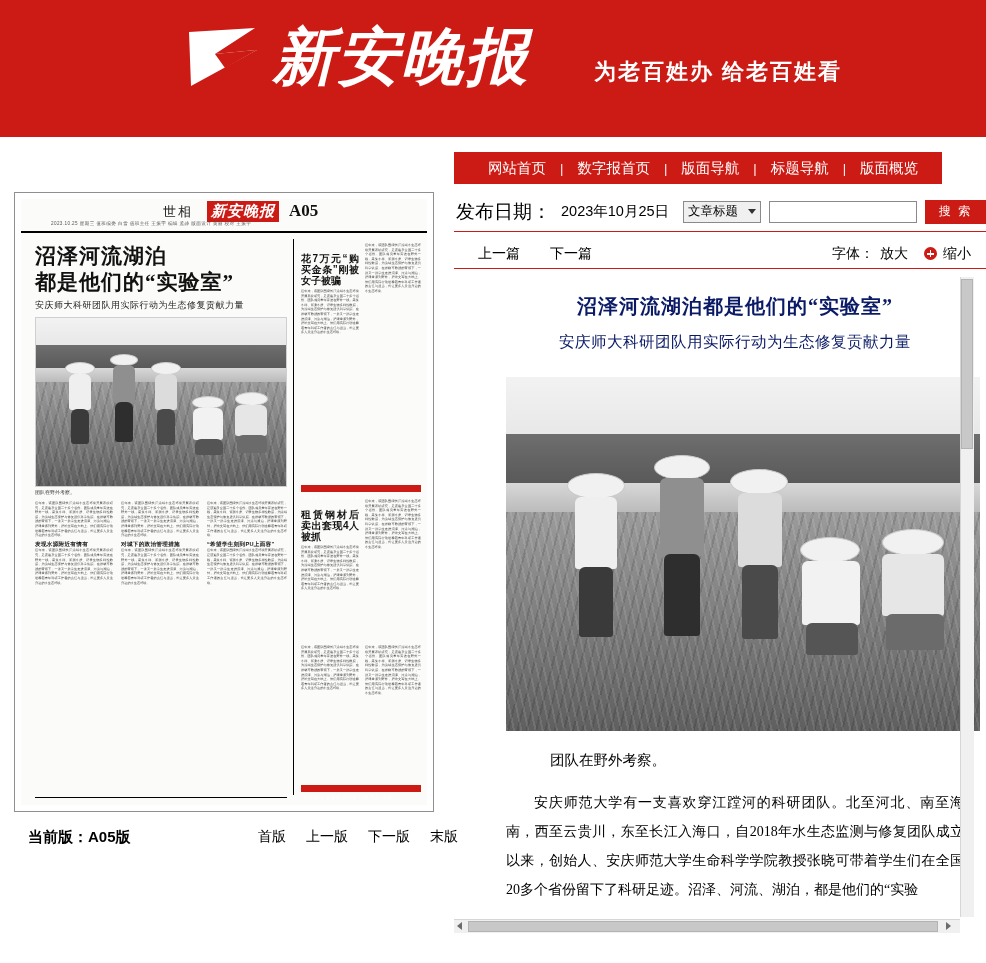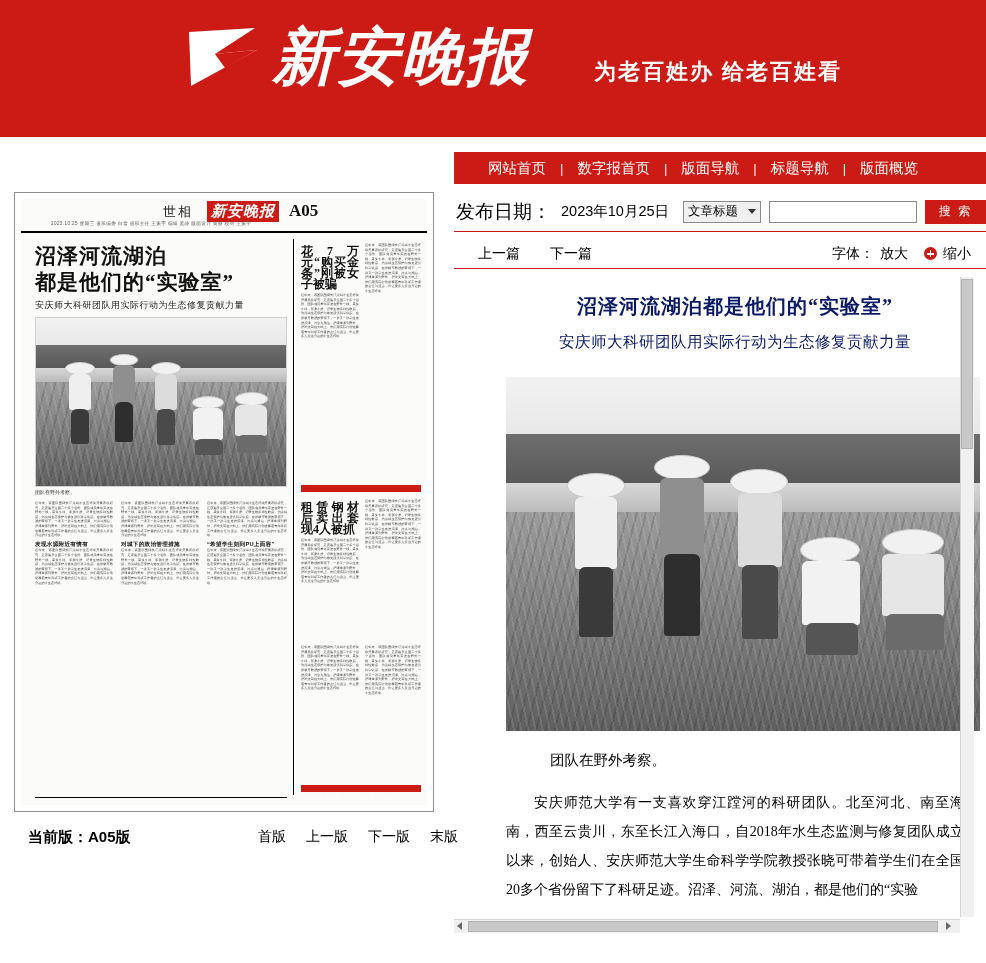--- a/index.html
+++ b/index.html
@@ -52,21 +52,21 @@
   
   .left-rail {
     position: absolute; left: 0; top: 137px;
     width: 10px; height: 826px;
     background: #ffffff;
   }
 
   
   .navbar {
     position: absolute; left: 454px; top: 152px;
-    width: 532px; height: 32px;
+    width: 488px; height: 32px;
     background: #cc1a14;
     display: flex; align-items: center;
     color: #ffffff;
     font-size: 14.5px;
   }
   .navbar .nav-item {
     padding: 0 10px;
     color: #ffffff;
     text-decoration: none;
     white-space: nowrap;
@@ -382,26 +382,25 @@
   .pp-subhl {
     font-weight: bold;
     font-size: 5.6px;
     color: #111;
     display: block;
     margin: 4px 0 2px 0;
     letter-spacing: .3px;
   }
   .pp-rcol-title {
     font-weight: bold;
-    font-size: 12px;
+    font-size: 10px;
     color: #111;
     display: block;
-    margin: 3px 0 3px 0;
+    margin: 10px 0 3px 0;
     line-height: 11px;
-    font-family: Liberation Serif, serif;
   }
   .pp-rule {
     position: absolute;
     background: #000;
   }
   .pp-redbar {
     position: absolute;
     background: #cc1a14;
     height: 7px;
   }

